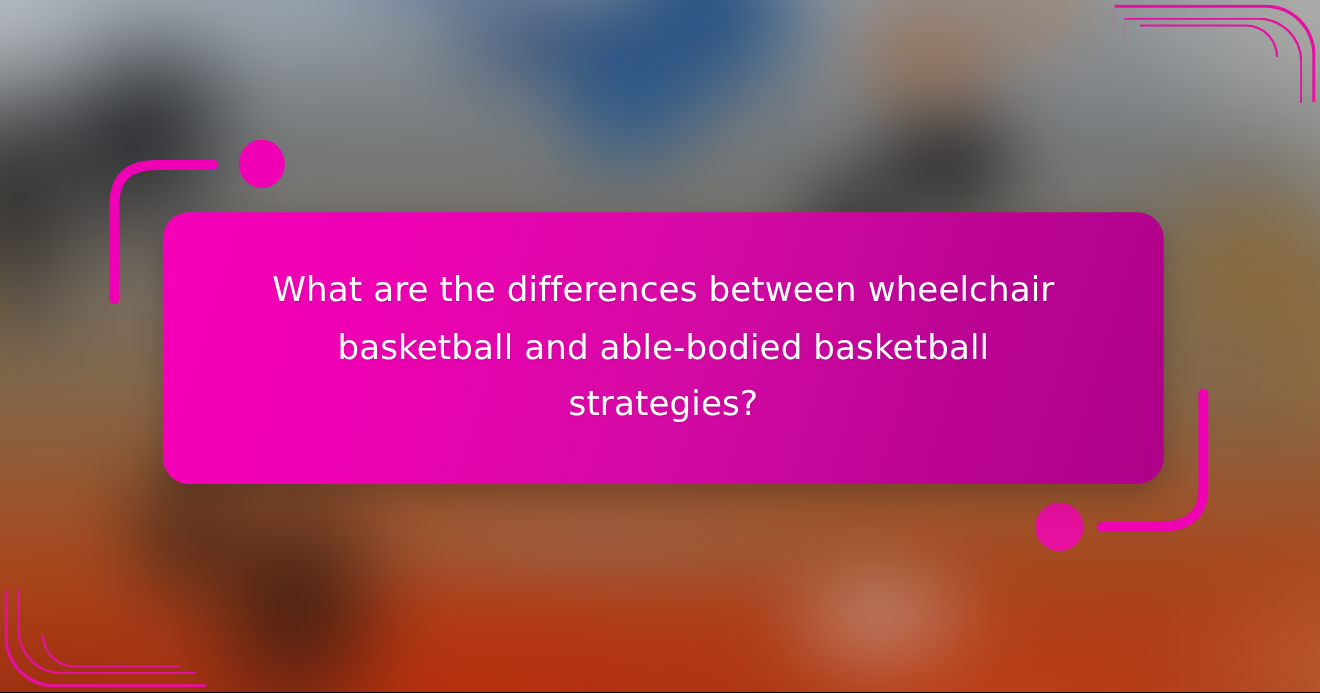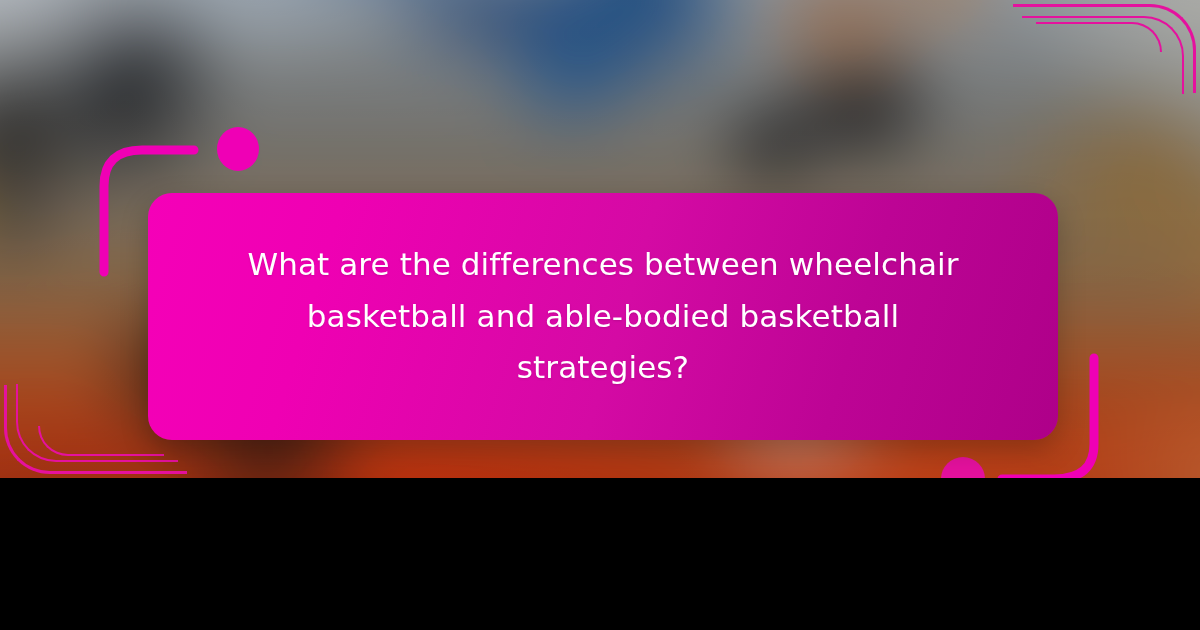--- a/index.html
+++ b/index.html
@@ -3,21 +3,21 @@
 <meta charset="utf-8">
 <style>
   html, body {
     margin: 0;
     padding: 0;
     background: #000;
   }
   #stage {
     position: relative;
     width: 1200px;
-    height: 478px;
+    height: 629px;
     overflow: hidden;
     font-family: "DejaVu Sans", sans-serif;
   }
 
   
   .bg-wrap {
     position: absolute;
     inset: 0;
     overflow: hidden;
   }

